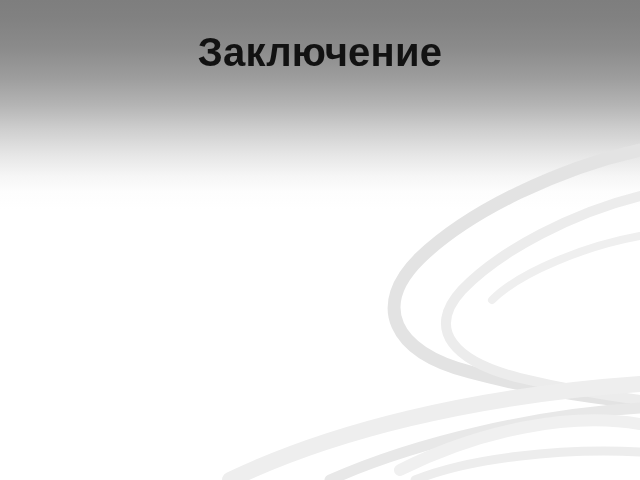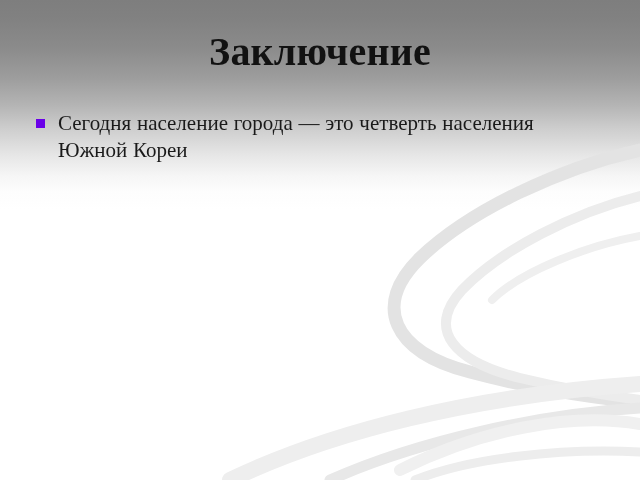--- a/index.html
+++ b/index.html
@@ -7,21 +7,21 @@
     padding: 0;
     background: #ffffff;
   }
 
   #slide {
     position: relative;
     width: 640px;
     height: 480px;
     overflow: hidden;
     background: #ffffff;
-    font-family: Liberation Serif, serif;
+    font-family: Liberation Sans, sans-serif;
   }
 
   
   .bg-gradient {
     position: absolute;
     inset: 0;
     background: linear-gradient(to bottom,
         #7e7e7e 0px,
         #818181 18px,
         #8b8b8b 48px,
@@ -119,22 +119,18 @@
       <g fill="none" stroke="#efefef" stroke-width="8" stroke-linecap="round">
         <path d="M640 236 C 585 246, 520 272, 492 300"></path>
       </g>
     </svg>
   </div>
 
   <div class="title">Заключение</div>
 
   <div class="body">
 
-    <div class="bullet-row">
-      <span class="bullet-marker"></span>
-      <span class="bullet-text">Сегодня население города — это четверть населения Южной Кореи</span>
-    </div>
 
 
 
 
   </div>
 </div>
 
 </body></html>

